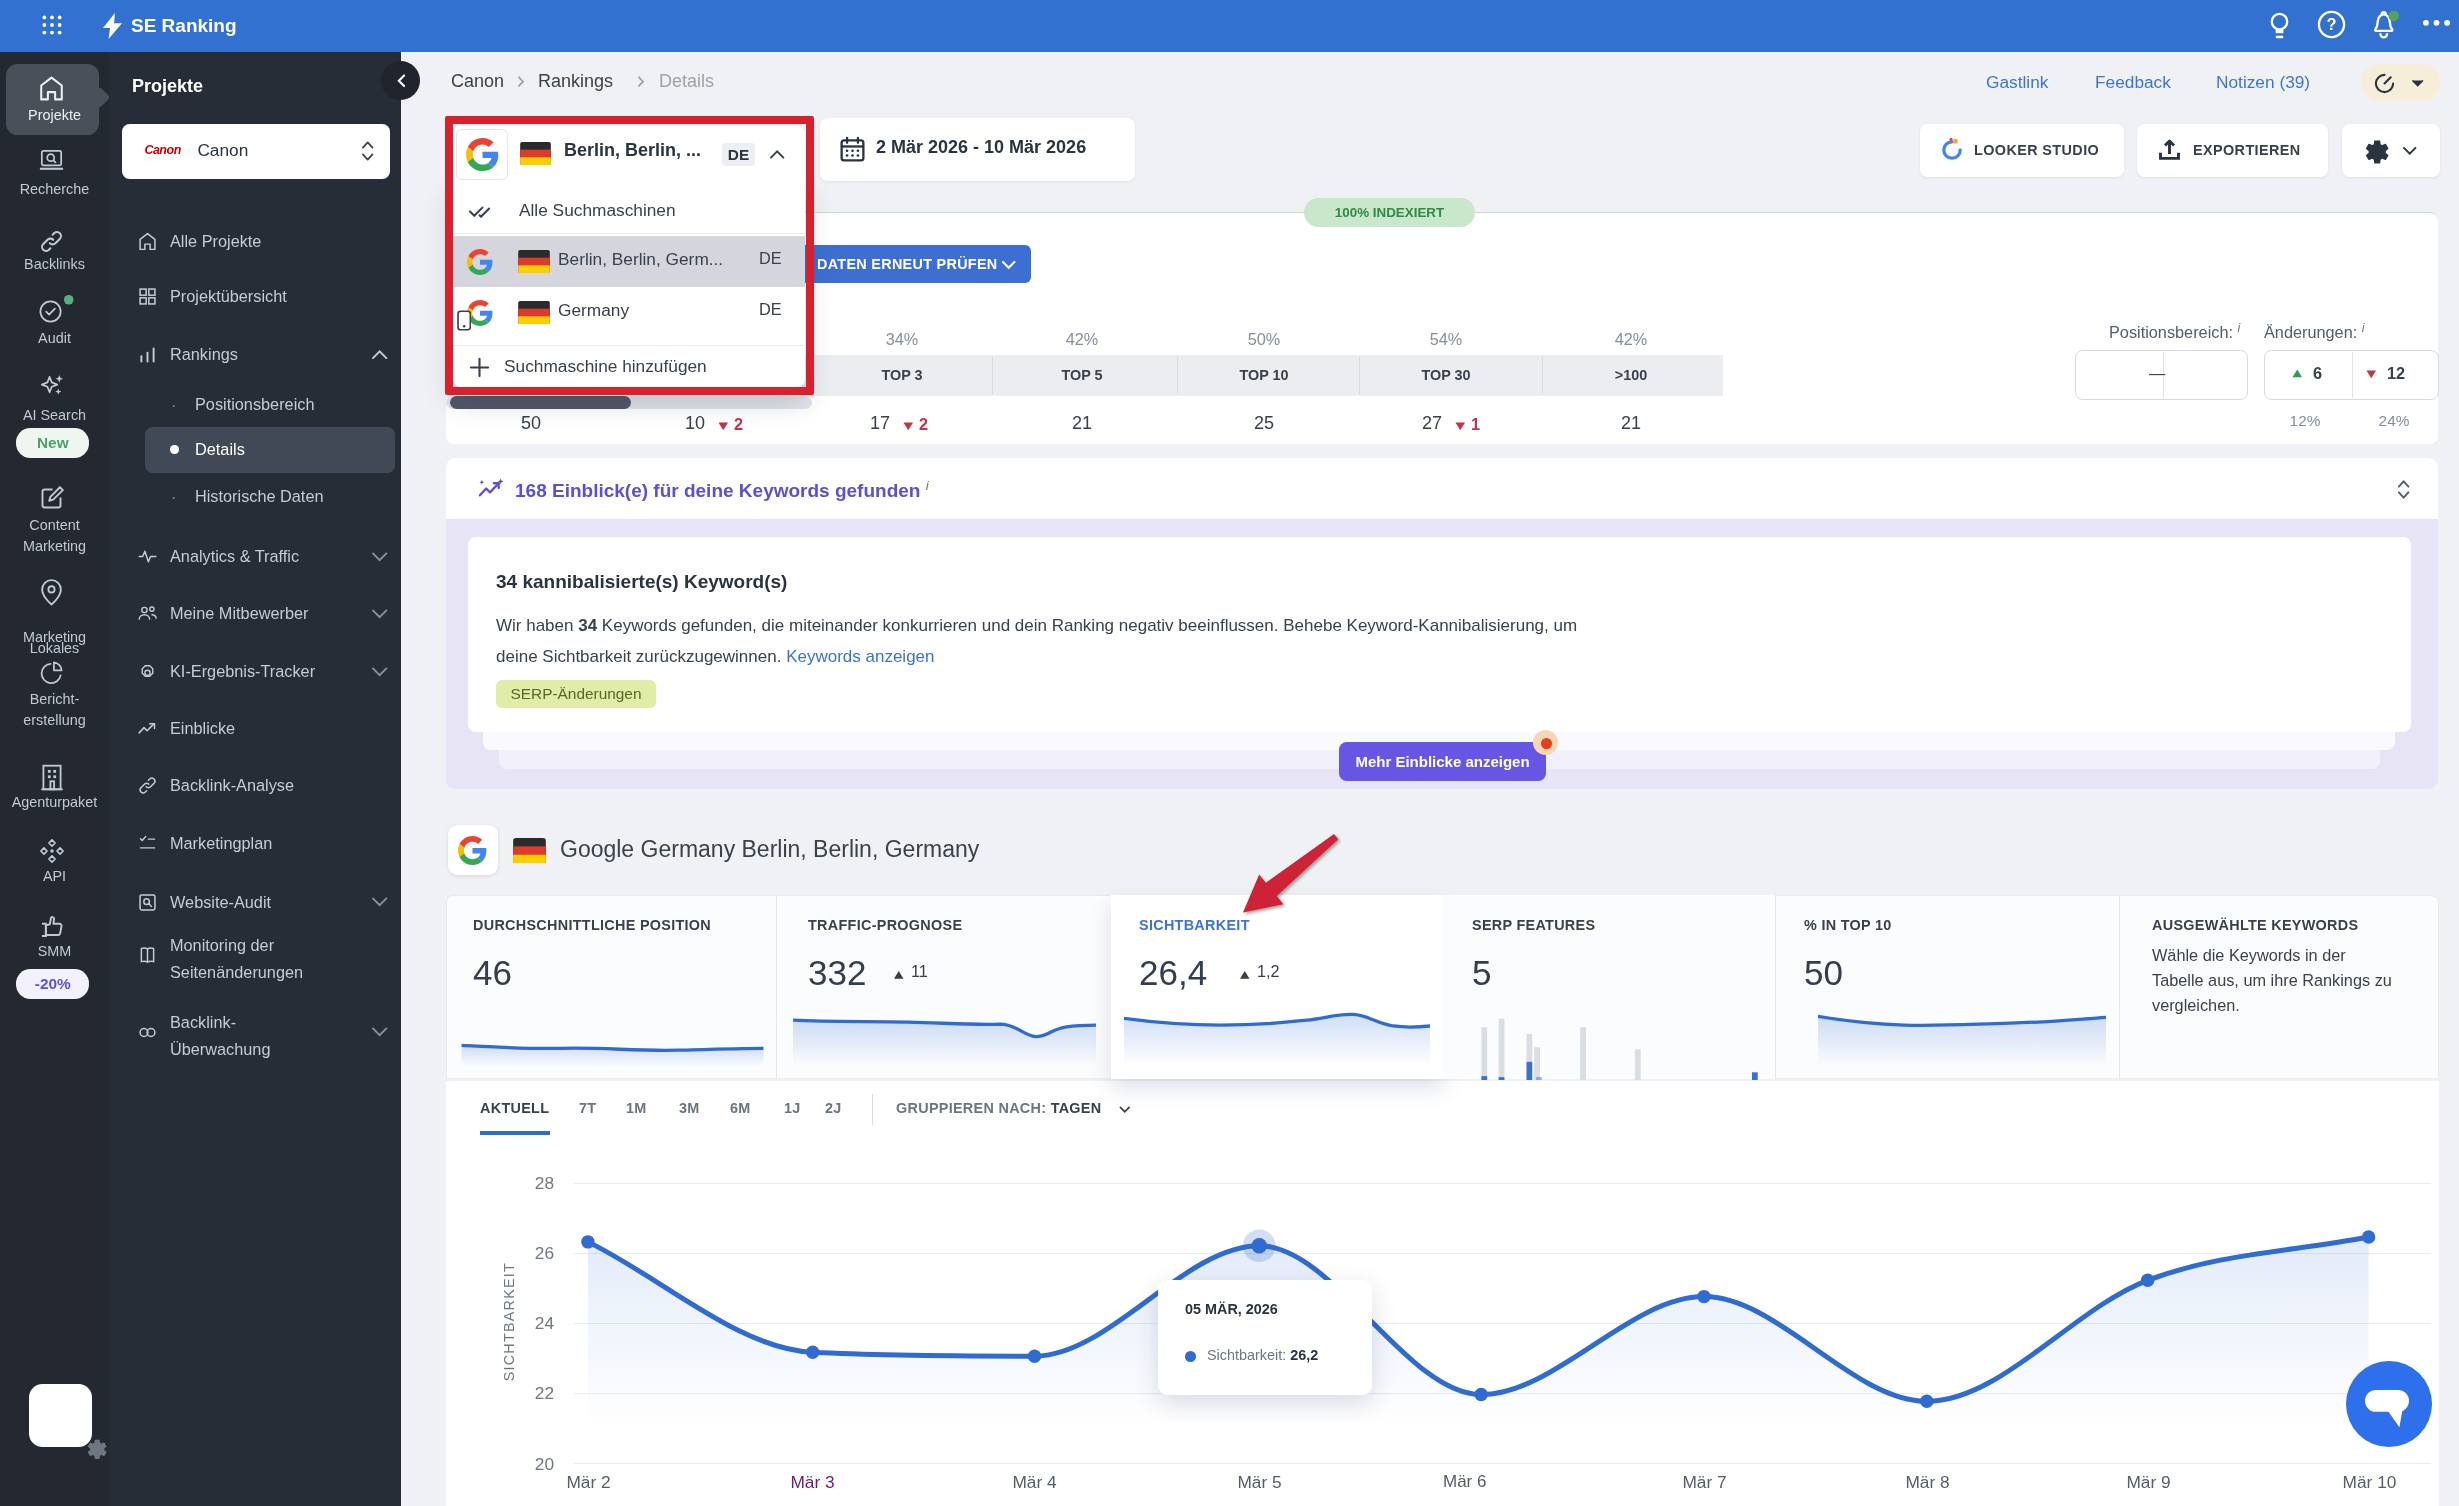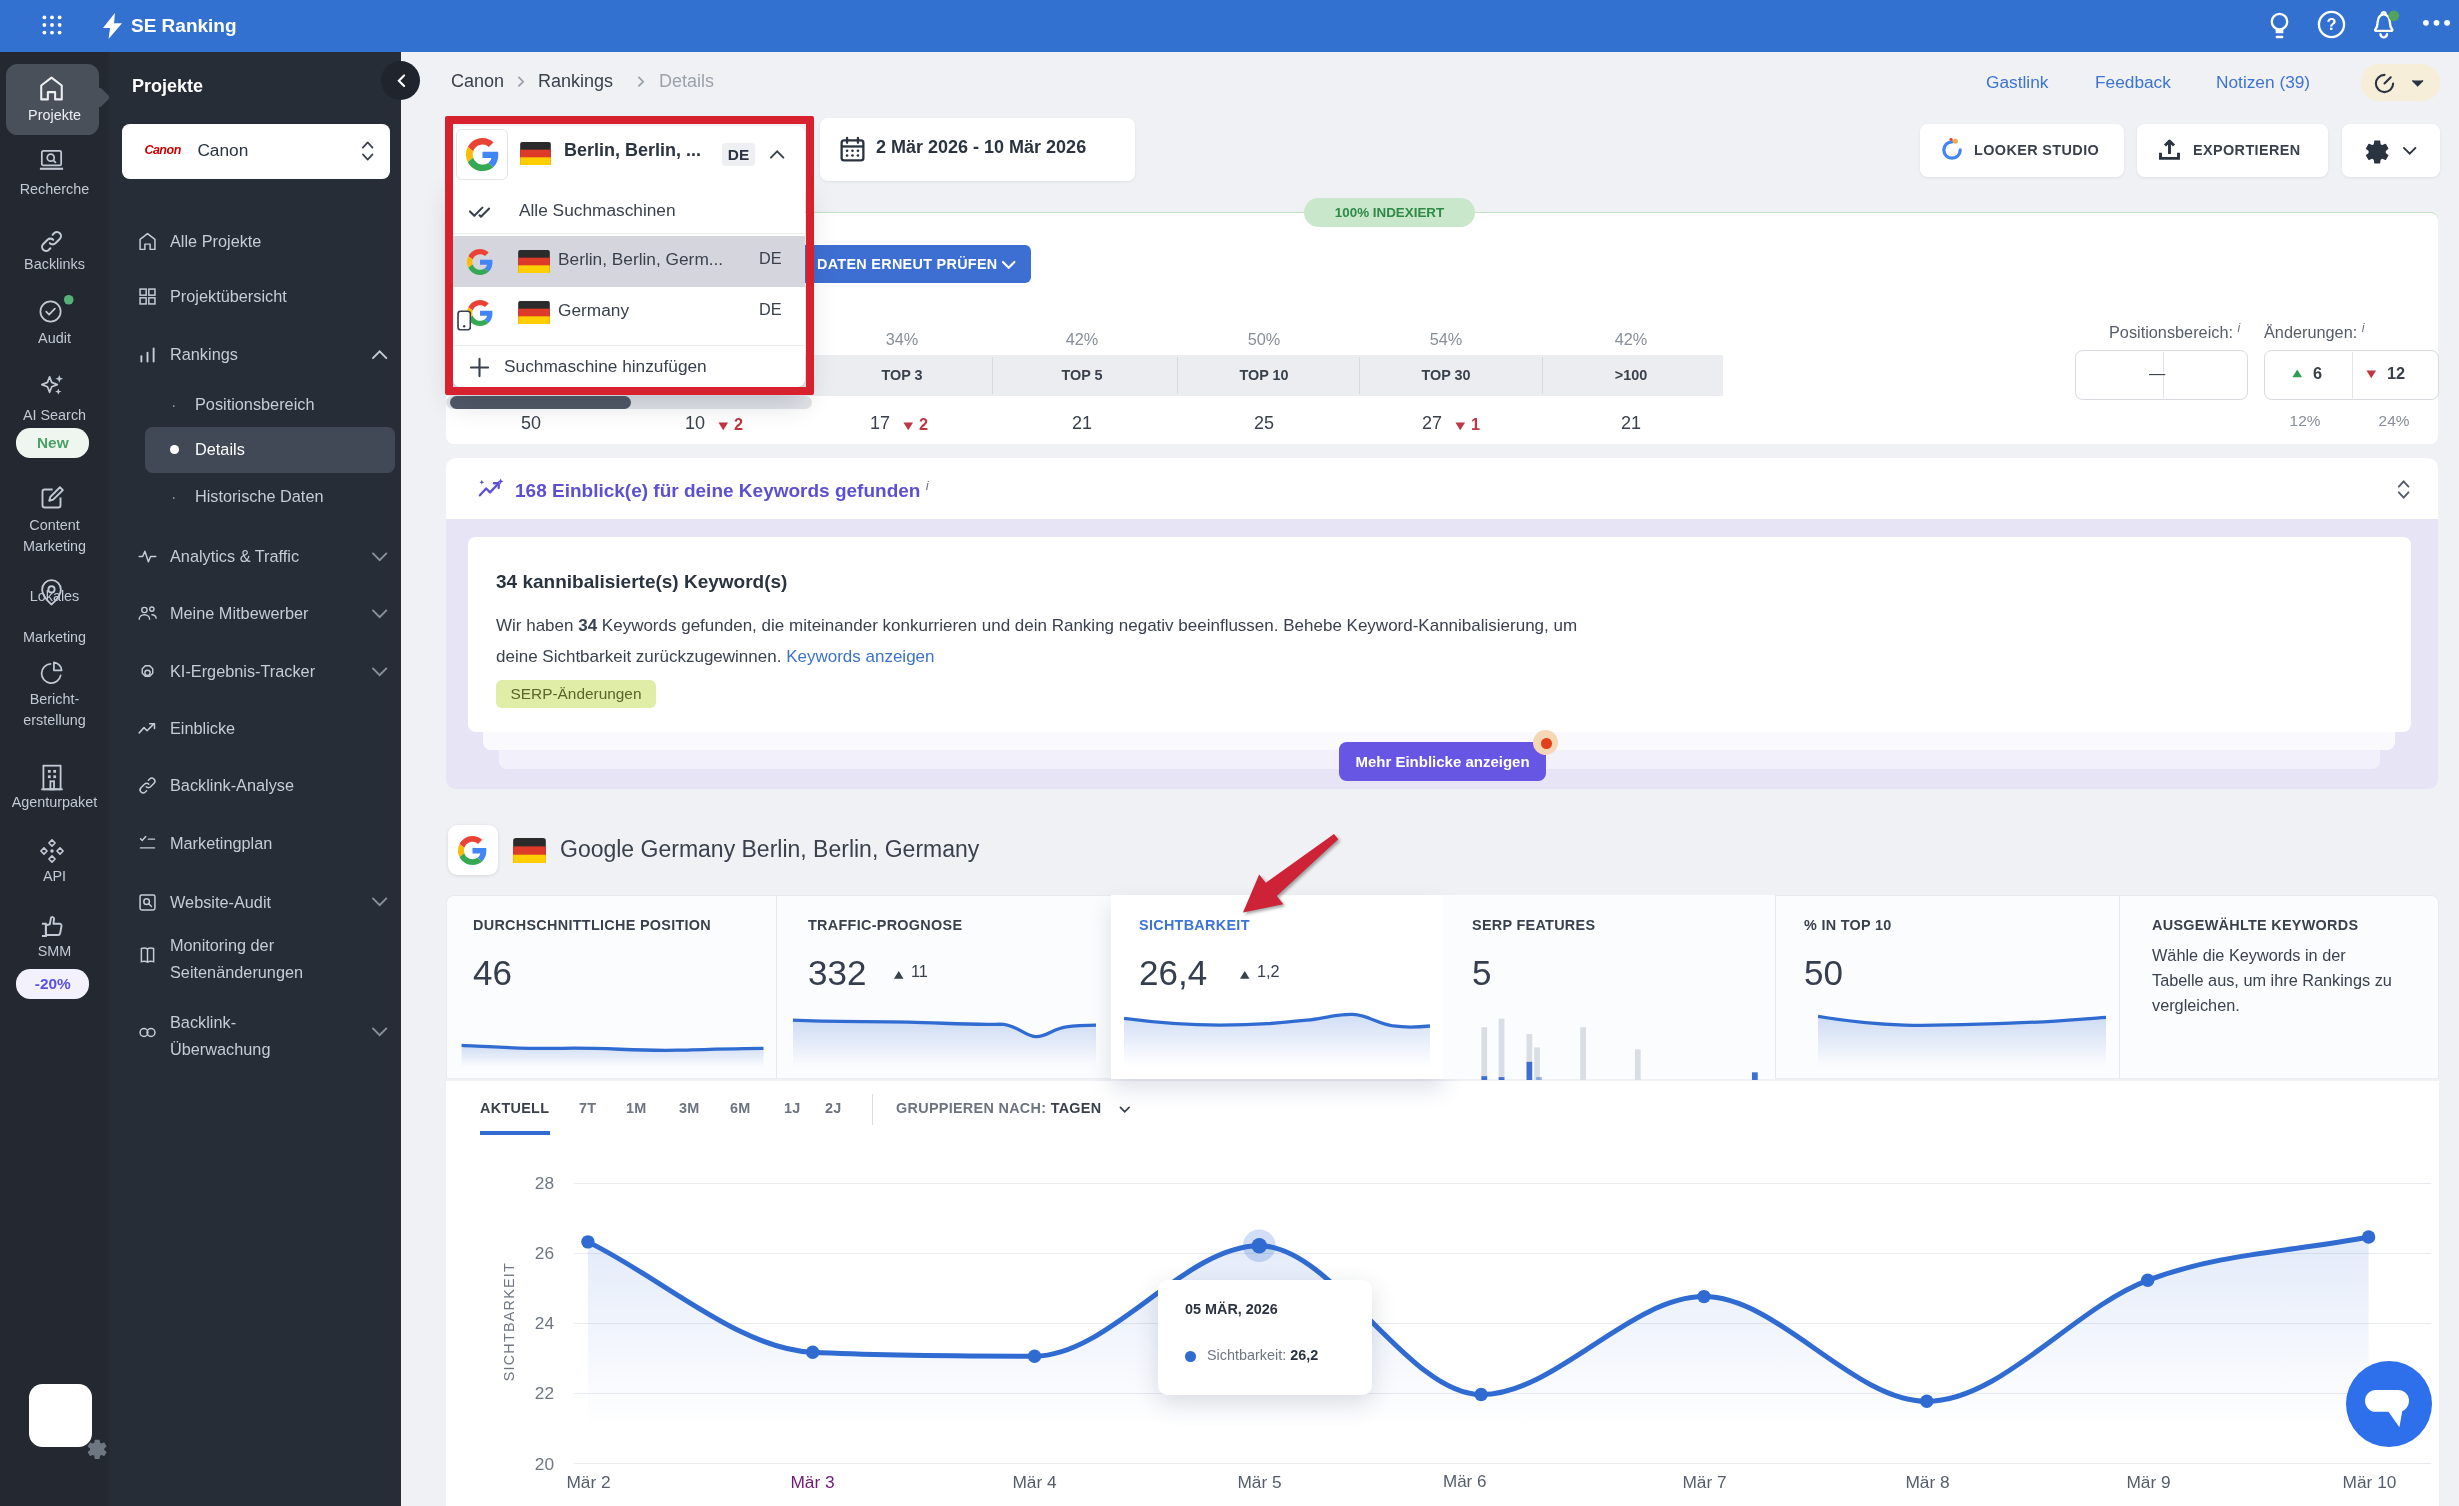--- a/index.html
+++ b/index.html
@@ -102,21 +102,21 @@
       <path d="M4 6 a2 2 0 0 1 2-2 h7 M20 11 v7 a2 2 0 0 1-2 2 H6 a2 2 0 0 1-2-2 V6" fill="none" stroke="#C2C9D4" stroke-width="1.7"></path>
       <path d="M10 14 l1-3.5 L19.5 2 l2.6 2.6 L13.5 13 z" fill="none" stroke="#C2C9D4" stroke-width="1.7" stroke-linejoin="round"></path>
     </svg>
   <div class="rlabel" style="top:465px;">Content</div>
   <div class="rlabel" style="top:486px;">Marketing</div>
 
   <svg class="abs" style="left:39px;top:526px" width="25" height="29" viewBox="0 0 24 28">
       <path d="M12 2 a9 9 0 0 1 9 9 c0 6-6.5 12.5-9 14.5 C9.5 23.5 3 17 3 11 a9 9 0 0 1 9-9 z" fill="none" stroke="#C2C9D4" stroke-width="1.8"></path>
       <circle cx="12" cy="11" r="3" fill="none" stroke="#C2C9D4" stroke-width="1.8"></circle>
     </svg>
-  <div class="rlabel" style="top:536px;">Lokales</div>
+  <div class="rlabel" style="top:588px;">Lokales</div>
   <div class="rlabel" style="top:577px;">Marketing</div>
 
   <svg class="abs" style="left:38px;top:607px" width="27" height="27" viewBox="0 0 28 28">
       <path d="M13 5 a10 10 0 1 0 10.5 12" fill="none" stroke="#C2C9D4" stroke-width="1.8" stroke-linecap="round"></path>
       <path d="M16.5 3.5 a9 9 0 0 1 8 8.2 l-8 0 z" fill="none" stroke="#C2C9D4" stroke-width="1.8" stroke-linejoin="round"></path>
     </svg>
   <div class="rlabel" style="top:639px;">Bericht-</div>
   <div class="rlabel" style="top:660px;">erstellung</div>
 
   <svg class="abs" style="left:39px;top:711px" width="26" height="29" viewBox="0 0 24 27">

